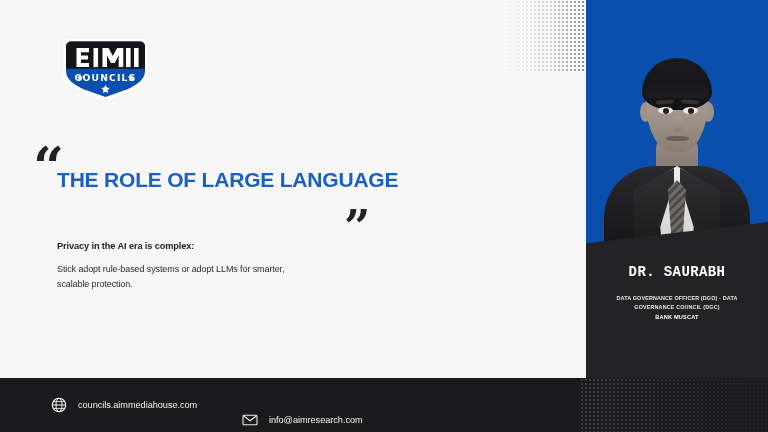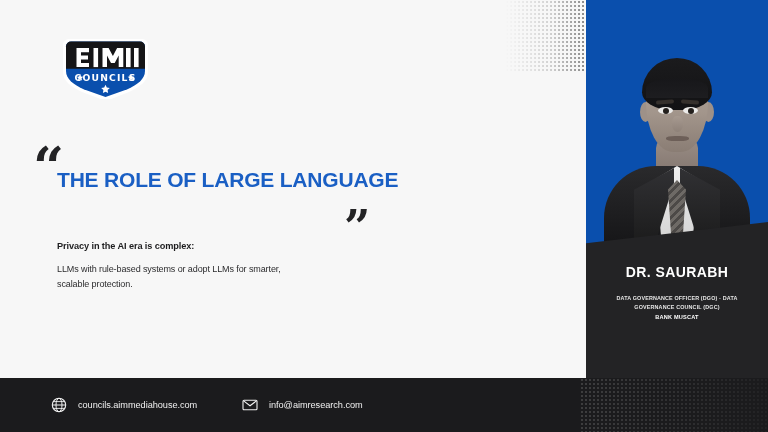--- a/index.html
+++ b/index.html
@@ -123,21 +123,21 @@
     left:586px; top:246px; width:182px; height:132px;
     background:#232325;
     padding:18px 8px 0;
     text-align:center;
     color:#ffffff;
   }
   .speaker-name {
     font-size:14px; font-weight:700; line-height:1.22;
     letter-spacing:.4px;
     text-transform:uppercase;
-    font-family:Liberation Sans, sans-serif;
+    font-family:Liberation Mono, monospace;
   }
   .speaker-role {
     margin-top:13px;
     font-size:5.4px; line-height:1.62;
     letter-spacing:.15px;
     font-weight:600;
     color:#e6e6e6;
     text-transform:uppercase;
     padding:0 10px;
   }
@@ -197,21 +197,21 @@
     background-size:4px 4px;
     -webkit-mask-image:linear-gradient(to right, rgba(0,0,0,1) 0%, rgba(0,0,0,.22) 100%);
     mask-image:linear-gradient(to right, rgba(0,0,0,1) 0%, rgba(0,0,0,.22) 100%);
     opacity:.30;
   }
   .footer-item {
     position:absolute; display:flex; align-items:center; gap:11px;
     color:#f0f0f0; font-size:9.2px; letter-spacing:-.05px;justify-content:space-between;
   }
   .f-web { left:51px; top:19px; }
-  .f-mail { left:242px; top:19px; }
+  .f-mail { left:242px; top:34px; }
   .f-icon { width:16px; height:16px; flex:0 0 16px; display:block; }
 </style>
 </head>
 <body>
 
 <div class="canvas">
 
   <div class="halftone-top"></div>
 
   <div class="logo">
@@ -238,21 +238,21 @@
   <div class="quote-open">“</div>
 
   <div class="headline">
     <span class="l1">THE ROLE OF LARGE LANGUAGE</span>
   </div>
 
   <div class="quote-close">”</div>
 
   <div class="sub-lead">Privacy in the AI era is complex:</div>
   <div class="sub-body">
-    <span>LLMs with rule-based systems or adopt</span>
+    <span>Stick adopt rule-based systems or adopt</span>
     <span>LLMs for smarter, scalable protection.</span>
   </div>
 
   <div class="right-panel">
     <div class="portrait-wrap">
       <div class="portrait">
         <div class="p-neck"></div>
         <div class="p-shoulders"></div>
         <div class="p-shirt"></div>
         <div class="p-lapel-l"></div>

